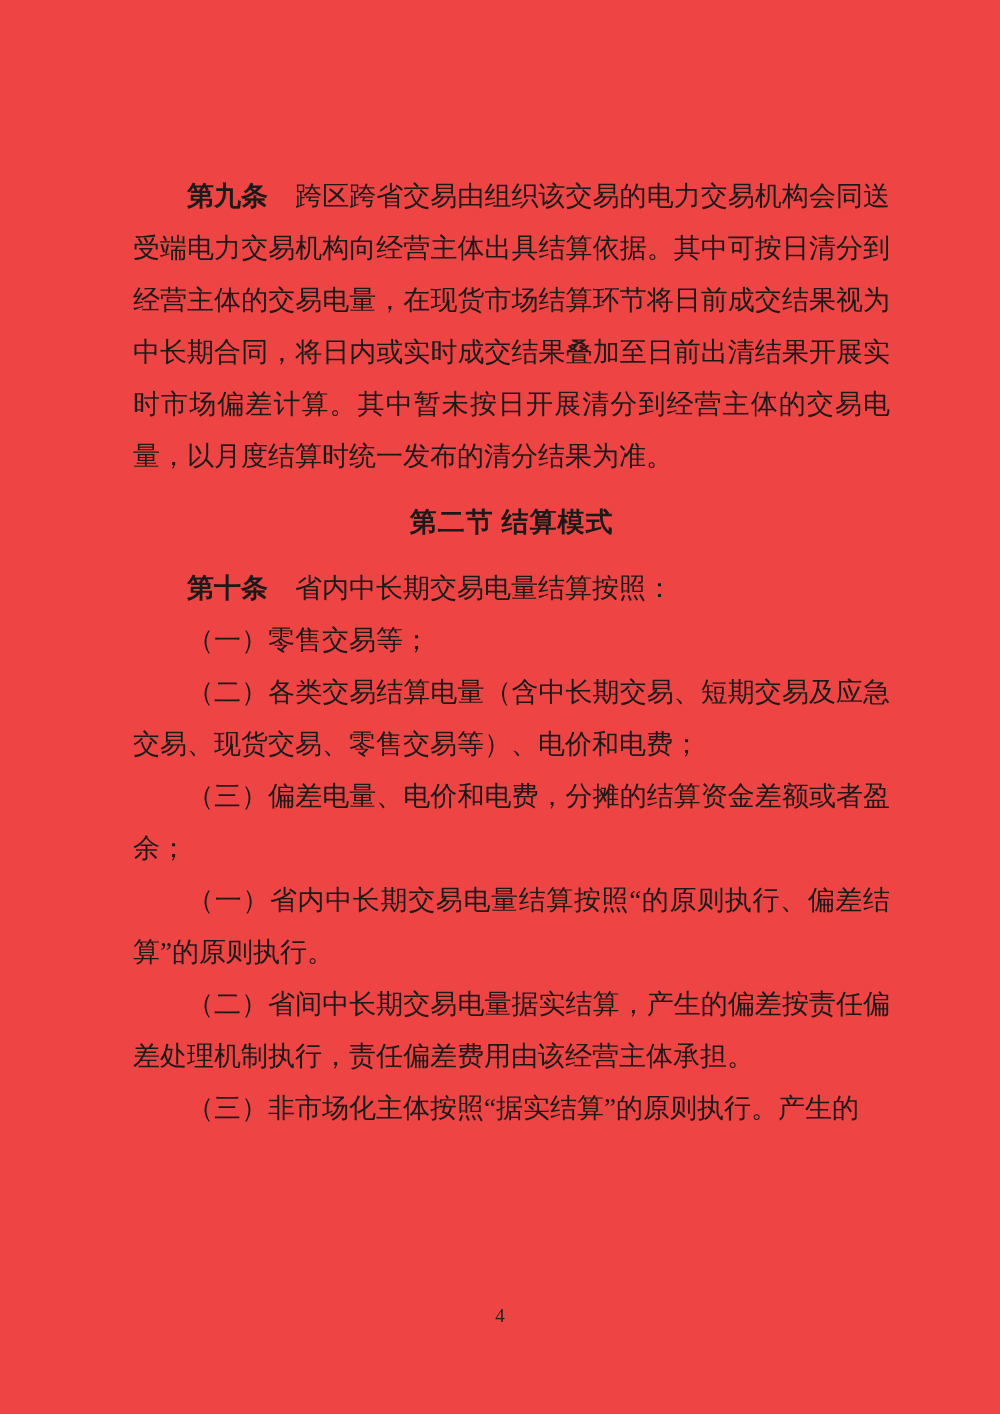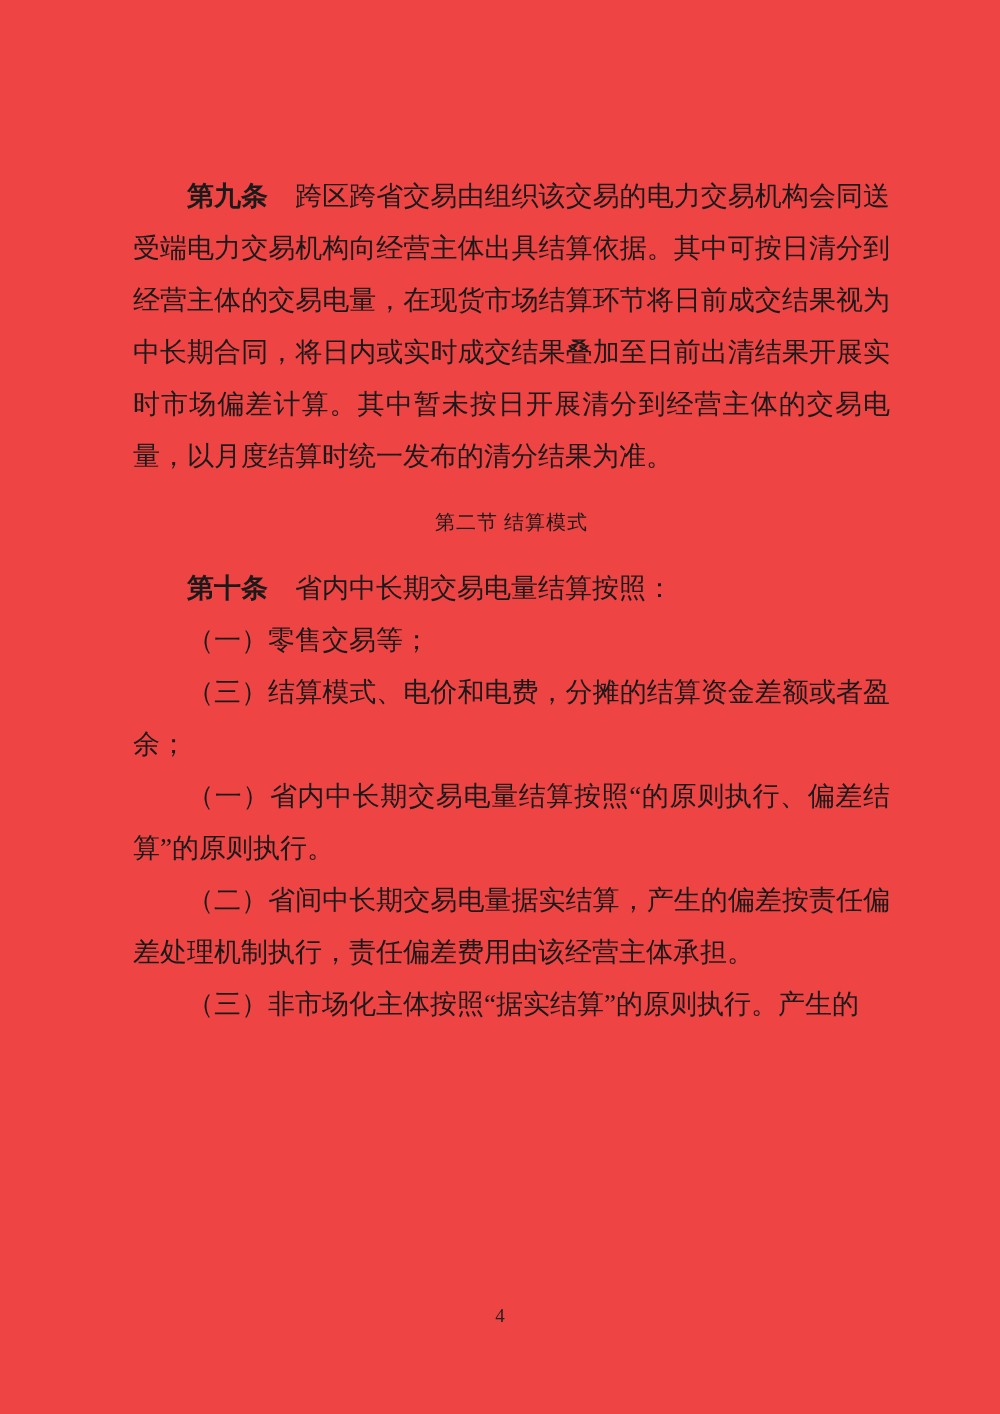--- a/index.html
+++ b/index.html
@@ -32,22 +32,22 @@
     text-indent: 2em;
   }
   .article-label {
     font-weight: bold;
   }
   .article-label.spaced {
     margin-right: 1em;
   }
   .section-heading {
     margin: 14px 0;
-    font-size: 20px;
-    font-weight: normal;
+    font-size: 27px;
+    font-weight: bold;
     text-align: center;
     text-indent: 0;
     line-height: 52px;
     letter-spacing: 1px;
   }
   .footer {
     position: absolute;
     left: 0;
     right: 0;
     bottom: 86px;
@@ -63,21 +63,22 @@
 <div class="page">
   <main class="doc-body">
 
     <p class="para"><span class="article-label spaced">第九条</span><span>跨区跨省交易由组织该交易的电力交易机构会同送受端电力交易机构向经营主体出具结算依据。其中可按日清分到经营主体的交易电量，在现货市场结算环节将日前成交结果视为中长期合同，将日内或实时成交结果叠加至日前出清结果开展实时市场偏差计算。其中暂未按日开展清分到经营主体的交易电量，以月度结算时统一发布的清分结果为准。</span></p>
 
     <h2 class="section-heading">第二节 结算模式</h2>
 
     <p class="para"><span class="article-label spaced">第十条</span><span>省内中长期交易电量结算按照：</span></p>
 
     <p class="para">（一）零售交易等；</p>
-    <p class="para">（三）结算模式、电价和电费，分摊的结算资金差额或者盈余；</p>
+    <p class="para">（二）各类交易结算电量（含中长期交易、短期交易及应急交易、现货交易、零售交易等）、电价和电费；</p>
+    <p class="para">（三）偏差电量、电价和电费，分摊的结算资金差额或者盈余；</p>
 
 
     <p class="para">（一）省内中长期交易电量结算按照“的原则执行、偏差结算”的原则执行。</p>
     <p class="para">（二）省间中长期交易电量据实结算，产生的偏差按责任偏差处理机制执行，责任偏差费用由该经营主体承担。</p>
     <p class="para">（三）非市场化主体按照“据实结算”的原则执行。产生的</p>
 
   </main>
 
   <footer class="footer"><span>4</span></footer>
 </div>

